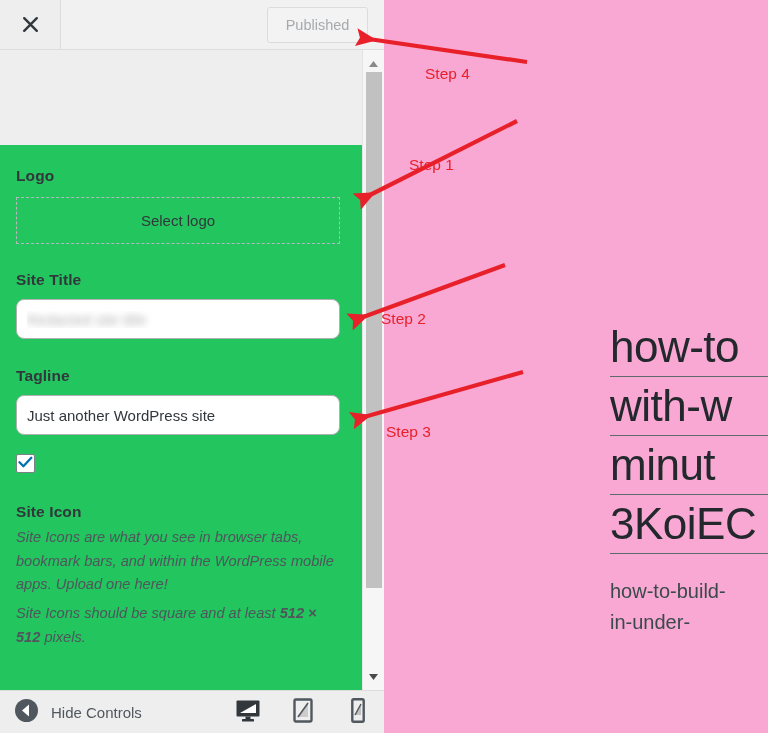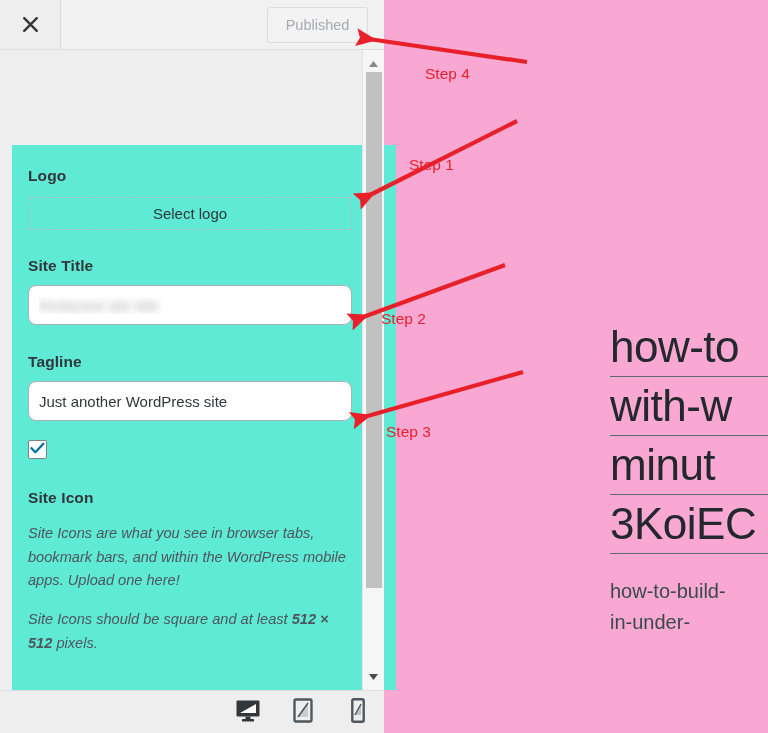--- a/index.html
+++ b/index.html
@@ -102,37 +102,37 @@
   #breadcrumb-label {
     font-size: 13.5px; color: #50575e; line-height: 1.5;
   }
   #page-title {
     font-size: 23px; color: #7b7f84; font-weight: 400;
     line-height: 1.5; margin-top: 1px;
   }
 
   
   #controls-area {
-    position: absolute; left: 12px; top: 145px;
+    position: absolute; left: 0; top: 145px;
     width: 384px; height: 545px;
-    background: #5eead4;
+    background: #22c55e;
     overflow: hidden;
   }
   #controls-inner {
     position: absolute; left: 0; top: 0;
     width: 356px; padding: 22px 16px 0 16px;
   }
   .control-label {
     font-size: 15.5px; color: #32373c; font-weight: 700;
     letter-spacing: 0.1px;
   }
   #logo-label { }
   #select-logo-button {
     margin-top: 12px;
-    height: 33px;
+    height: 47px;
     border: 1px dashed #b4b9be;
     background: transparent;
     display: flex; align-items: center; justify-content: center;
     font-size: 15px; color: #32373c;
     cursor: pointer;
   }
   #site-title-label { margin-top: 27px; }
   #tagline-label { margin-top: 28px; }
   .text-input {
     margin-top: 10px;
@@ -159,21 +159,21 @@
     border: 1px solid #7c8185;
     border-radius: 2px;
     background: #fff;
     display: flex; align-items: center; justify-content: center;
     flex: none;
   }
   #display-title-label { font-size: 15px; color: #32373c; }
 
   #site-icon-label { margin-top: 30px; }
   .help-text {
-    margin-top: 15px;
+    margin-top: 5px;
     font-size: 14.6px;
     font-style: italic;
     color: #4f565c;
     line-height: 1.62;
   }
   .help-text b { font-weight: 700; font-style: italic; }
 
   
   #panel-scrollbar {
     position: absolute; left: 362px; top: 50px;
@@ -304,20 +304,29 @@
       <div id="scroll-down-arrow">
         <span>
           <svg width="11" height="8" viewBox="0 0 11 8">
               <path d="M5.5 7 L1 1 L10 1 Z" fill="#4a4a4a"></path>
             </svg>
         </span>
       </div>
     </div>
 
     <div id="panel-bottombar">
+      <div id="hide-controls">
+        <span>
+          <svg width="25" height="25" viewBox="0 0 25 25">
+            <circle cx="12.5" cy="12.5" r="11.5" fill="#50575e"></circle>
+            <path d="M15 6.5 L8 12.5 L15 18.5 Z" fill="#ffffff"></path>
+          </svg>
+        </span>
+        <span id="hide-controls-label">Hide Controls</span>
+      </div>
       <div id="device-buttons">
         <div class="device-button">
           <span>
             <svg width="26" height="24" viewBox="0 0 26 24">
               <rect x="1.5" y="1.5" width="23" height="16" rx="1" fill="#32373c"></rect>
               <path d="M5 14 L21 5 L21 14 Z" fill="#ffffff"></path>
               <rect x="10.5" y="17.5" width="5" height="3" fill="#32373c"></rect>
               <rect x="7" y="20" width="12" height="2.6" rx="0.6" fill="#32373c"></rect>
             </svg>
           </span>

